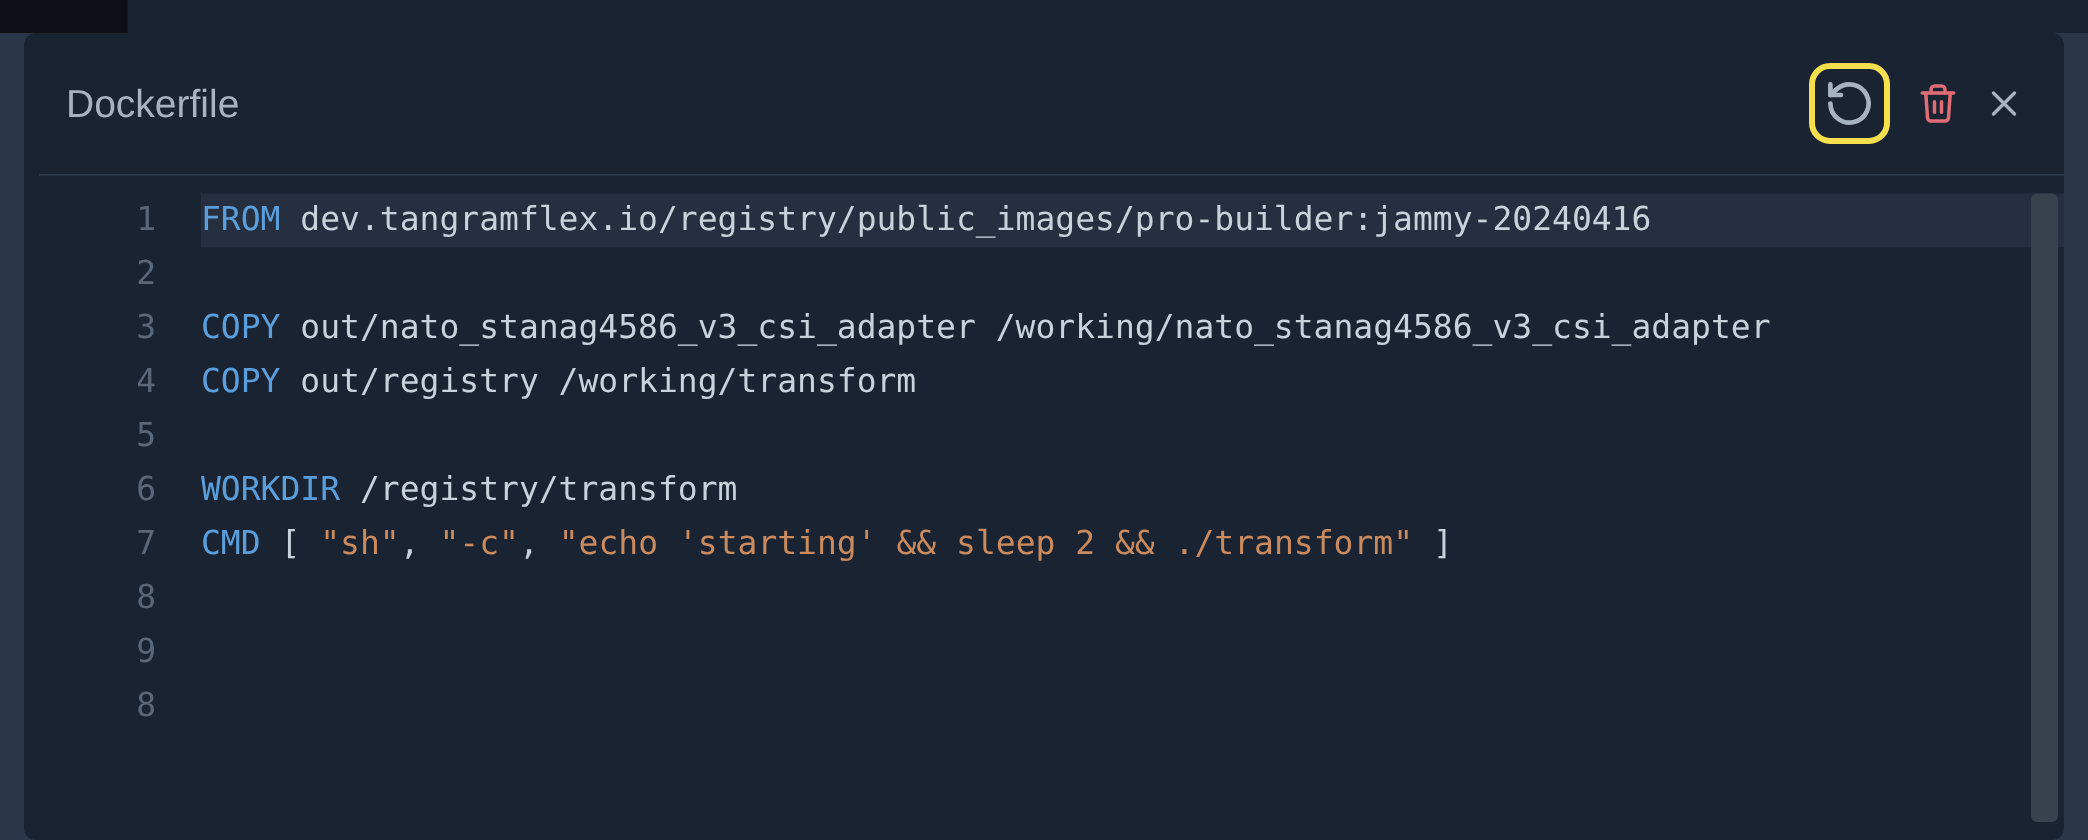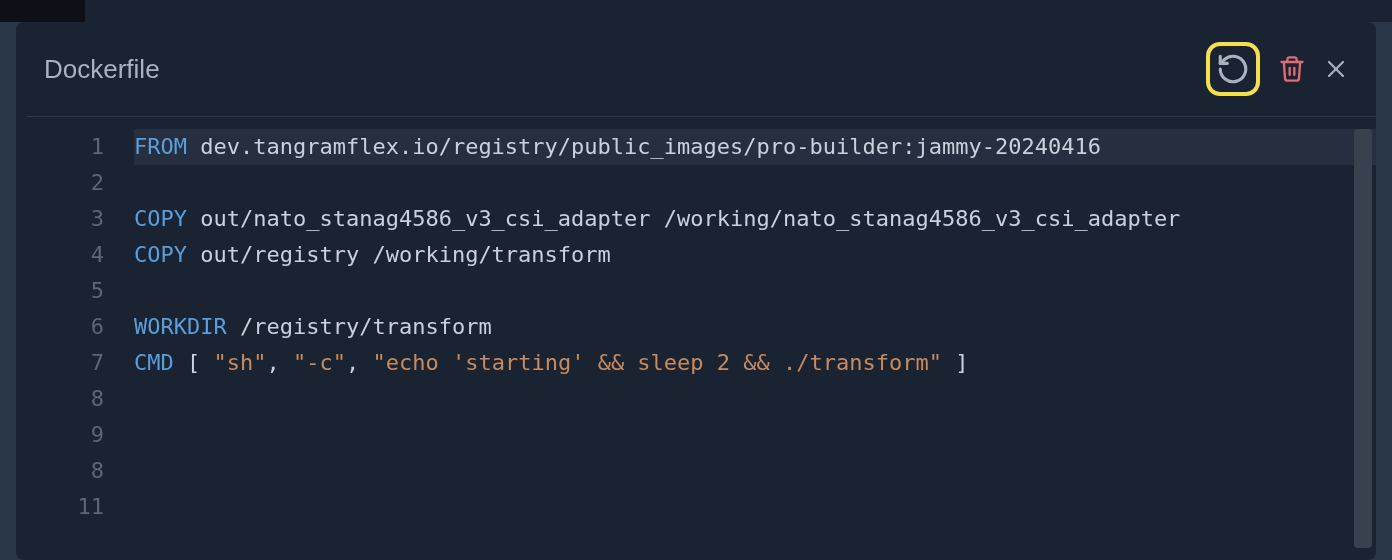--- a/index.html
+++ b/index.html
@@ -160,21 +160,20 @@
         <div class="line-number">1</div>
         <div class="line-number">2</div>
         <div class="line-number">3</div>
         <div class="line-number">4</div>
         <div class="line-number">5</div>
         <div class="line-number">6</div>
         <div class="line-number">7</div>
         <div class="line-number">8</div>
         <div class="line-number">9</div>
         <div class="line-number">8</div>
-        <div class="line-number">11</div>
       </div>
     <div class="code-lines">
         <div class="code-line current"><span class="tok-keyword">FROM</span><span class="tok-text"> dev.tangramflex.io/registry/public_images/pro-builder:jammy-20240416</span></div>
         <div class="code-line"></div>
         <div class="code-line"><span class="tok-keyword">COPY</span><span class="tok-text"> out/nato_stanag4586_v3_csi_adapter /working/nato_stanag4586_v3_csi_adapter</span></div>
         <div class="code-line"><span class="tok-keyword">COPY</span><span class="tok-text"> out/registry /working/transform</span></div>
         <div class="code-line"></div>
         <div class="code-line"><span class="tok-keyword">WORKDIR</span><span class="tok-text"> /registry/transform</span></div>
         <div class="code-line"><span class="tok-keyword">CMD</span><span class="tok-punc"> [ </span><span class="tok-string">"sh"</span><span class="tok-punc">, </span><span class="tok-string">"-c"</span><span class="tok-punc">, </span><span class="tok-string">"echo 'starting' &amp;&amp; sleep 2 &amp;&amp; ./transform"</span><span class="tok-punc"> ]</span></div>
       </div>

